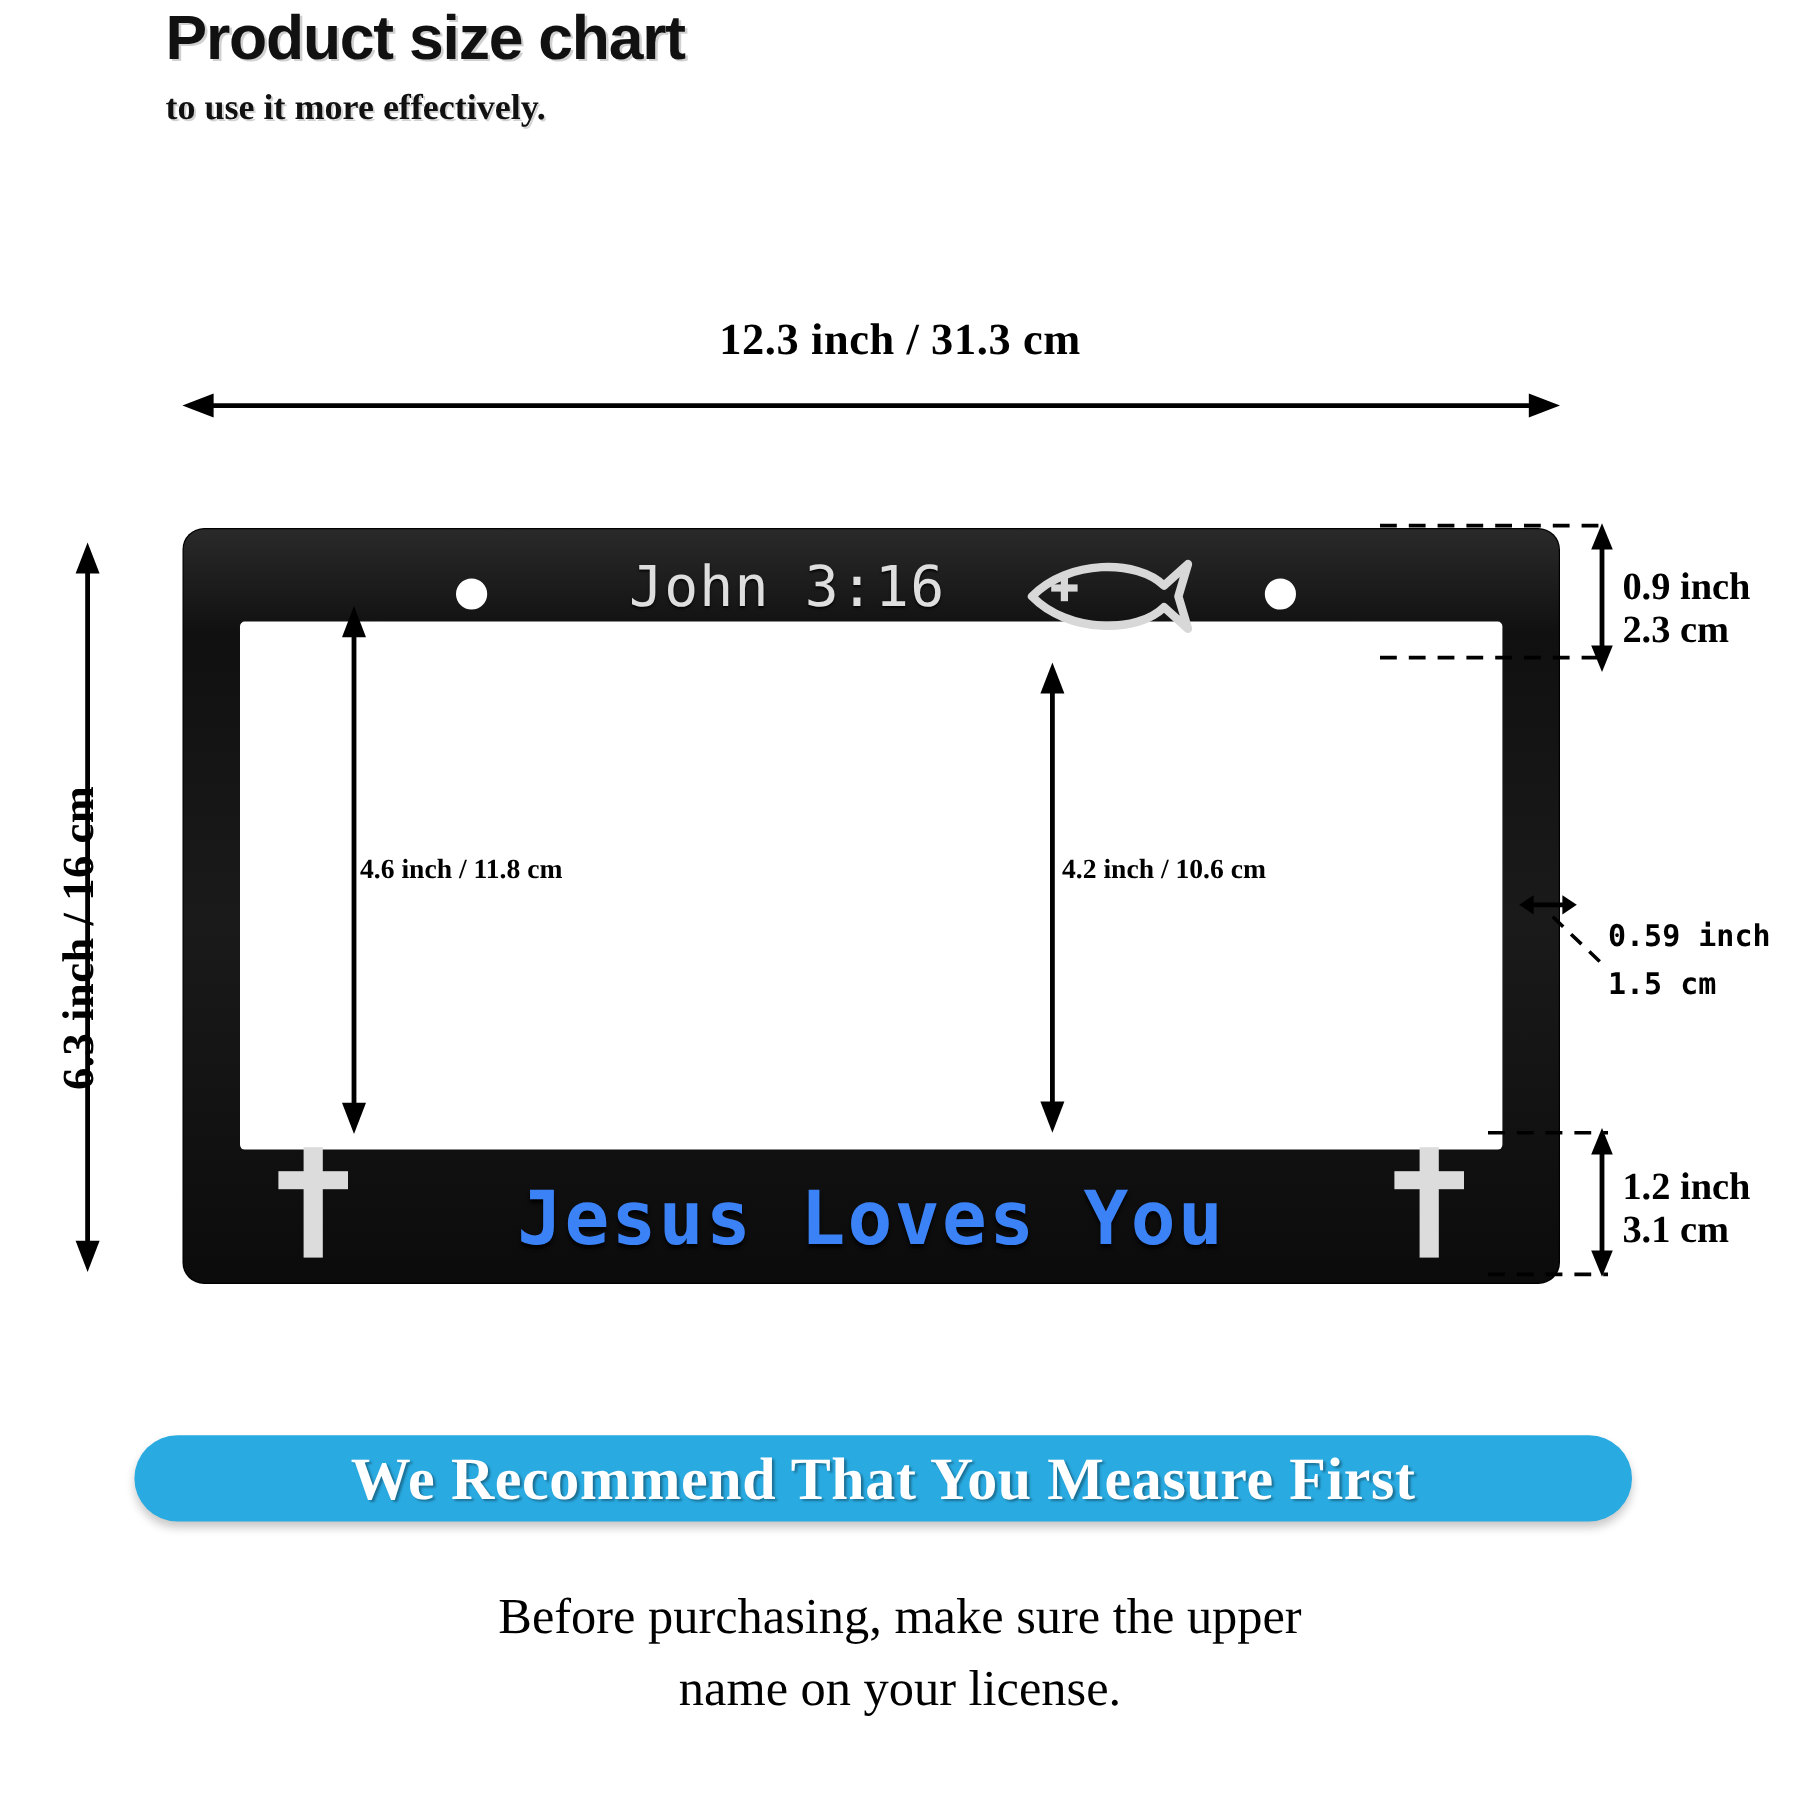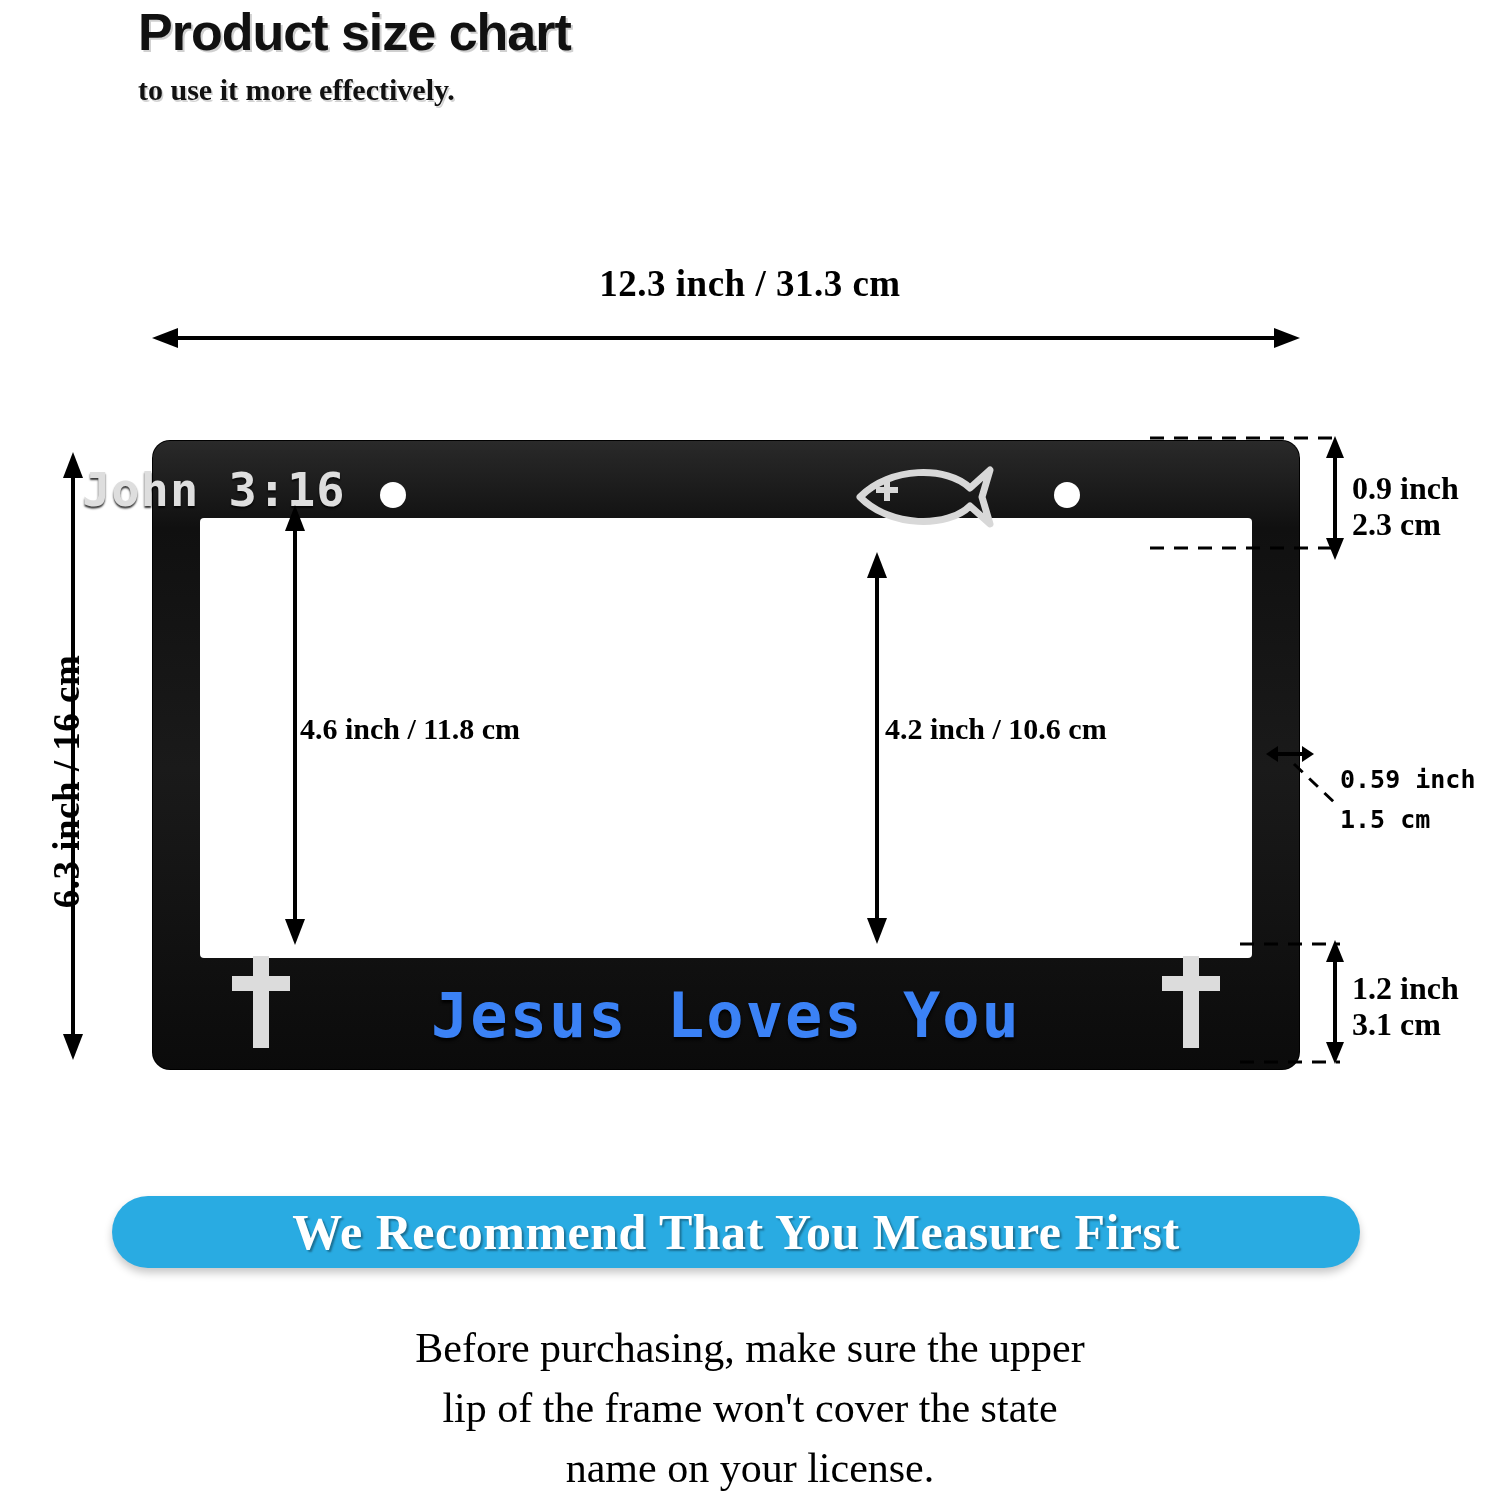--- a/index.html
+++ b/index.html
@@ -123,24 +123,24 @@
   .lip-right-shoulder {
     right: 48px;
     clip-path: polygon(0 0, 100% 100%, 0 100%);
   }
 
   .john-text {
     position: absolute;
     left: 0;
     top: 22px;
     width: 100%;
-    text-align: left;
+    text-align: center;
     font-family: "DejaVu Sans Mono", monospace;
     font-size: 47px;
-    font-weight: bold;
+    font-weight: normal;
     letter-spacing: 1px;
     color: #dedede;
     text-shadow: 0 2px 2px rgba(0,0,0,0.8);
     transform: translateX(-70px);
   }
   .fish-icon {
     position: absolute;
     left: 700px;
     top: 28px;
     width: 140px;
@@ -175,21 +175,21 @@
     bottom: 22px;
     width: 62px;
     height: 92px;
   }
   .cross-left { left: 78px; }
   .cross-right { right: 78px; }
 
   
   .inner-dim {
     position: absolute;
-    font-size: 30px;
+    font-size: 23px;
     font-weight: bold;
     white-space: nowrap;
   }
   .inner-dim-1 { left: 300px; top: 712px; }
   .inner-dim-2 { left: 885px; top: 712px; }
 
   
   .side-dim {
     position: absolute;
     font-size: 32px;
@@ -371,15 +371,14 @@
   <div>1.2 inch</div>
   <div>3.1 cm</div>
 </div>
 
 <div class="banner">
   <div class="banner-text">We Recommend That You Measure First</div>
 </div>
 
 <div class="footer-note">
   <div>Before purchasing, make sure the upper</div>
-  <div>lip of the frame won't cover the state</div>
   <div>name on your license.</div>
 </div>
 
 </body></html>

